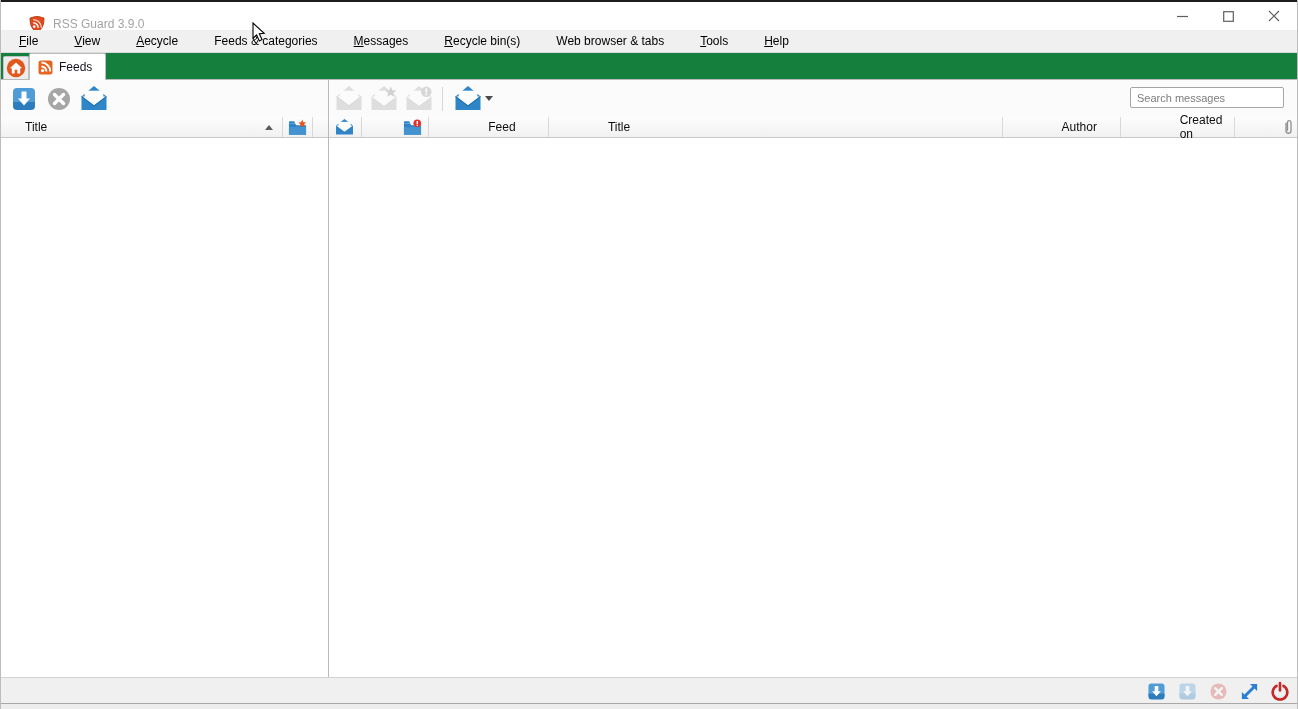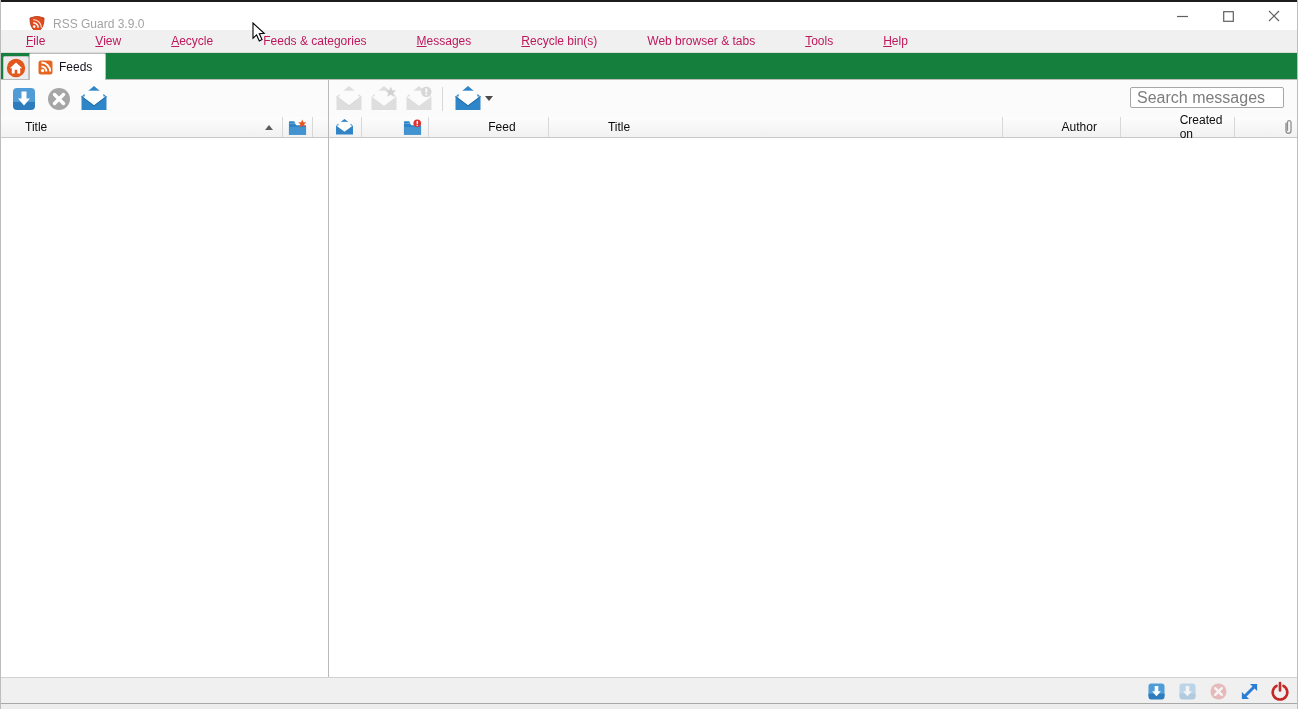--- a/index.html
+++ b/index.html
@@ -11,40 +11,40 @@
   .top-edge{position:absolute;top:0;left:0;right:0;height:2px;background:#1d1d1d;}
   
   .titlebar{position:absolute;top:2px;left:0;right:0;height:44px;background:#ffffff;display:flex;align-items:center;margin-left:20px;}
   .app-icon{margin-left:8px;width:16px;height:17px;flex:none;}
   .title-text{margin-left:8px;font-size:12px;color:#a3a3a3;}
   .win-controls{position:absolute;right:0;top:0;height:28px;display:flex;}
   .win-btn{width:46px;height:28px;display:flex;align-items:center;justify-content:center;}
   
   .menubar{position:absolute;top:30px;left:0;right:0;height:23px;background:#f0f0f0;
     border-bottom:1px solid #dadada;display:flex;align-items:center;box-sizing:border-box;}
-  .menu-item{padding:3px 25px;font-size:12px;color:#be185d;white-space:nowrap;}
+  .menu-item{padding:3px 18px;font-size:12px;color:#000000;white-space:nowrap;}
   .accel{text-decoration:underline;}
   
   .tabbar{position:absolute;top:53px;left:0;right:0;height:27px;background:#15803d;
     border-bottom:1px solid #bababa;box-sizing:border-box;}
   .home-tab{position:absolute;left:2px;bottom:0;width:26px;height:23px;background:#ececec;
     border:1px solid #c3c3c3;border-bottom:none;border-radius:2px 2px 0 0;
     display:flex;align-items:center;justify-content:center;box-sizing:border-box;}
   .feeds-tab{position:absolute;left:28px;bottom:-1px;height:27px;padding:0 13px 0 8px;background:#fff;
     border:1px solid #bdbdbd;border-bottom:none;border-radius:2px 2px 0 0;
     display:flex;align-items:center;gap:6px;font-size:12px;color:#15151f;box-sizing:border-box;}
   
   .toolbar{position:absolute;top:80px;left:0;right:0;height:37px;background:#fbfbfb;}
   .tb-group-left{position:absolute;left:8px;top:4px;display:flex;gap:6px;align-items:center;}
   .tb-group-mid{position:absolute;left:333px;top:4px;display:flex;gap:6px;align-items:center;}
   .tb-btn{width:29px;height:29px;display:flex;align-items:center;justify-content:center;border-radius:2px;}
   .tb-btn.with-caret{width:42px;gap:3px;}
   .tb-sep{width:1px;height:24px;background:#d8d8d8;margin:0 3px;}
   .search-box{position:absolute;right:13px;top:7px;width:140px;height:19px;border:1px solid #a6a6a6;
-    border-radius:2px;font-family:"Liberation Sans",sans-serif;font-size:16px;color:#444;padding:0 6px;background:#fff;outline:none;}
+    border-radius:2px;font-family:"Liberation Sans",sans-serif;font-size:11px;color:#444;padding:0 6px;background:#fff;outline:none;}
   .search-box::placeholder{color:#7d7d7d;opacity:1;}
   
   .header-row{position:absolute;top:117px;height:21px;display:flex;box-sizing:border-box;
     background:linear-gradient(#fdfdfd,#f1f1f1);border-bottom:1px solid #c9c9c9;font-size:12px;color:#0d0d0d;}
   .hdr-left{left:0;width:327px;}
   .hdr-right{left:328px;width:970px;}
   .hcell{display:flex;align-items:center;box-sizing:border-box;border-right:1px solid #d8d8d8;height:100%;padding:0 4px;}
   .hcell.no-border{border-right:none;}
   .hcell.text{padding-left:24px;}
   .hcell.icon-cell{justify-content:center;}

